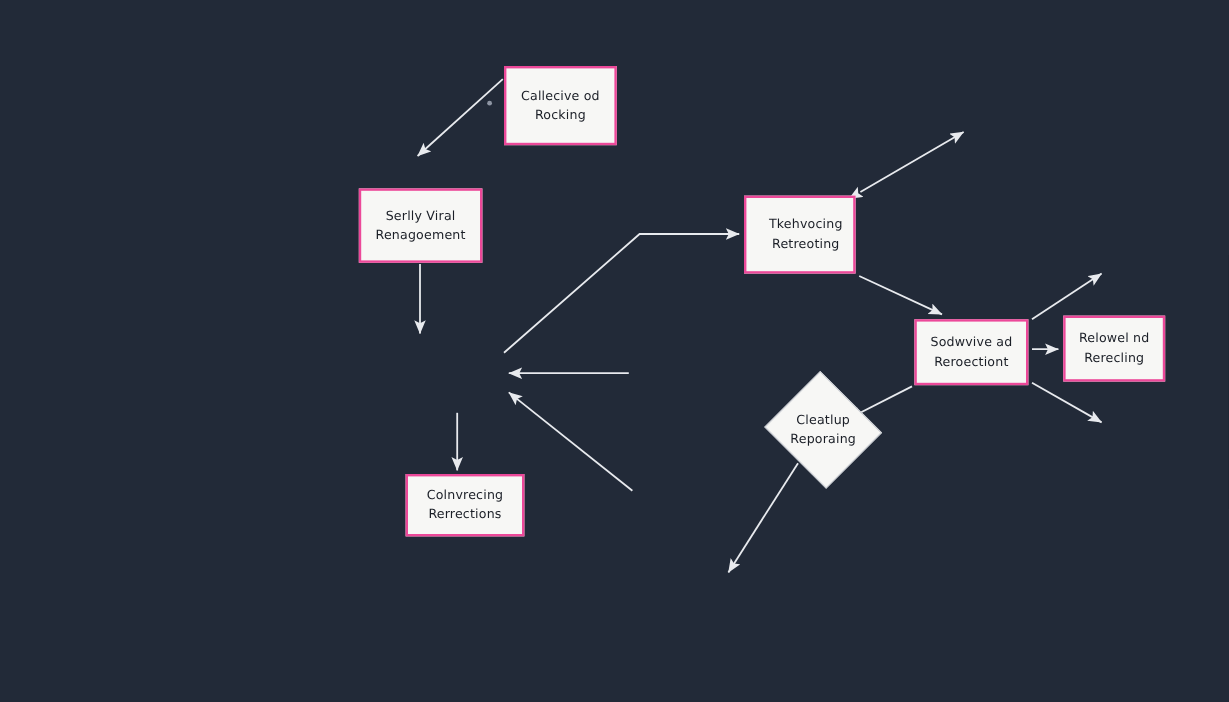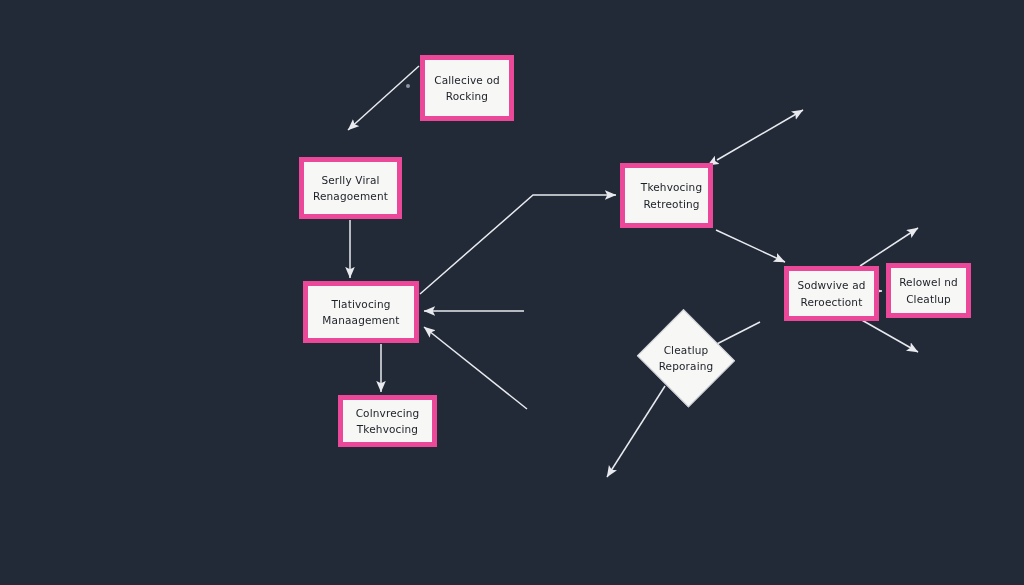--- a/index.html
+++ b/index.html
@@ -27,21 +27,21 @@
   }
   .node {
     position: absolute;
     box-sizing: border-box;
     display: flex;
     align-items: center;
     justify-content: center;
     text-align: center;
     color: #1b1f27;
     background: #f7f7f5;
-    border: 5px solid #ec4899;
+    border: 2px solid #ec4899;
     font-size: 10.5px;
     line-height: 1.55;
     letter-spacing: 0.15px;
     font-family: "DejaVu Sans", sans-serif;
   }
   .node .label {
     display: block;
     white-space: pre-line;
     padding: 0 6px;
   }
@@ -121,45 +121,41 @@
   <div class="node" style="left:420px; top:55px; width:94px; height:66px;">
     <span class="label">Callecive od
 Rocking</span>
   </div>
 
   <div class="node" style="left:299px; top:157px; width:103px; height:62px;">
     <span class="label">Serlly Viral
 Renagoement</span>
   </div>
 
-  <div class="node" style="left:303px; top:281px; width:116px; height:62px;">
-    <span class="label">Tlativocing
-Manaagement</span>
-  </div>
 
   <div class="node" style="left:338px; top:395px; width:99px; height:52px;">
     <span class="label">Colnvrecing
-Tkehvocing</span>
+Rerrections</span>
   </div>
 
   <div class="node" style="left:620px; top:163px; width:93px; height:65px;padding-left:10px;">
     <span class="label">Tkehvocing
 Retreoting</span>
   </div>
 
 
-  <div class="node" style="left:762px; top:266px; width:95px; height:55px;margin-left:22px;">
+  <div class="node" style="left:762px; top:266px; width:95px; height:55px;">
     <span class="label">Sodwvive ad
 Reroectiont</span>
   </div>
 
 
   <div class="node" style="left:886px; top:263px; width:85px; height:55px;">
     <span class="label">Relowel nd
-Cleatlup</span>
+Rerecling</span>
   </div>
 
 
   <div class="node diamond" style="left:636px; top:313px; width:100px; height:90px;">
     <span class="dia-shape"></span>
     <span class="label">Cleatlup
 Reporaing</span>
   </div>
 
 

